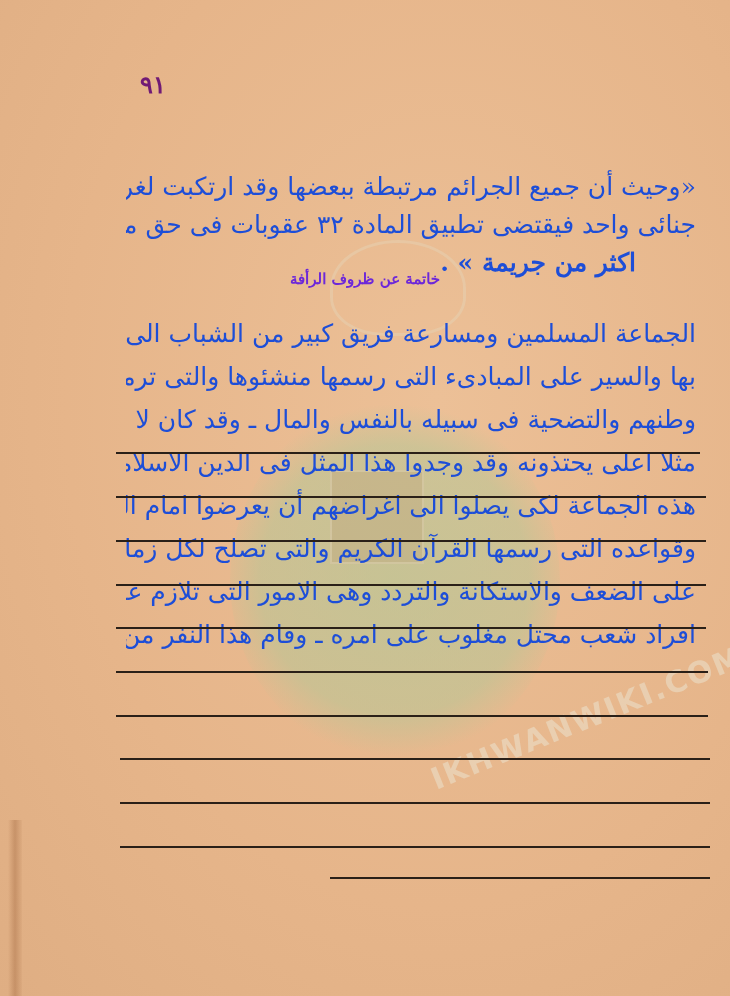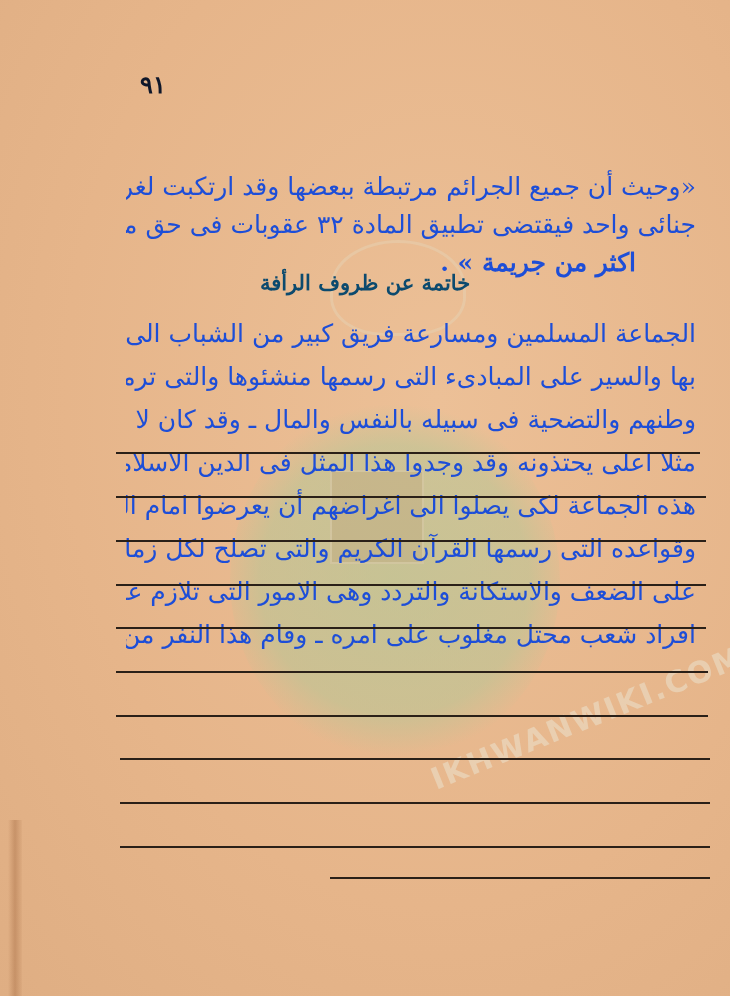--- a/index.html
+++ b/index.html
@@ -33,35 +33,35 @@
     position: absolute; left: 330px; top: 240px; width: 130px; height: 90px;
     border: 3px solid rgba(230,210,180,0.5); border-radius: 50% 50% 40% 40%;
   }
   .watermark-text {
     position: absolute; left: 420px; top: 700px; transform: rotate(-22deg);
     font-family: "DejaVu Sans", sans-serif; font-weight: bold; font-size: 30px;
     color: rgba(235,225,205,0.55); letter-spacing: 2px;
   }
   .page-number {
     position: absolute; left: 140px; top: 70px;
-    font-size: 24px; font-weight: bold; color: #0f172a;
+    font-size: 24px; font-weight: bold; color: #701a75;
   }
   .block {
     position: absolute; right: 34px; width: 570px;
     direction: rtl; text-align: justify; text-align-last: justify;
     color: #1d4ed8; font-size: 25px;
   }
   .line { height: 43px; line-height: 43px; white-space: nowrap; overflow: hidden; }
   .quote { top: 168px; }
   .quote .line { height: 38px; line-height: 38px; }
   .quote .line.last { text-align-last: right; text-align: right; padding-right: 60px; font-weight: bold; }
   .heading {
     position: absolute; top: 270px; left: 0; width: 730px;
     text-align: center; direction: rtl;
-    font-weight: bold; font-size: 21px; color: #0c4a6e;
+    font-weight: bold; font-size: 15px; color: #6d28d9;
   }
   .body-text { top: 312px; }
   .body-text .line.first { padding-right: 40px; }
   .rule {
     position: absolute; height: 2px; background: #2a2018;
   }
 </style>
 </head>
 <body>
 

